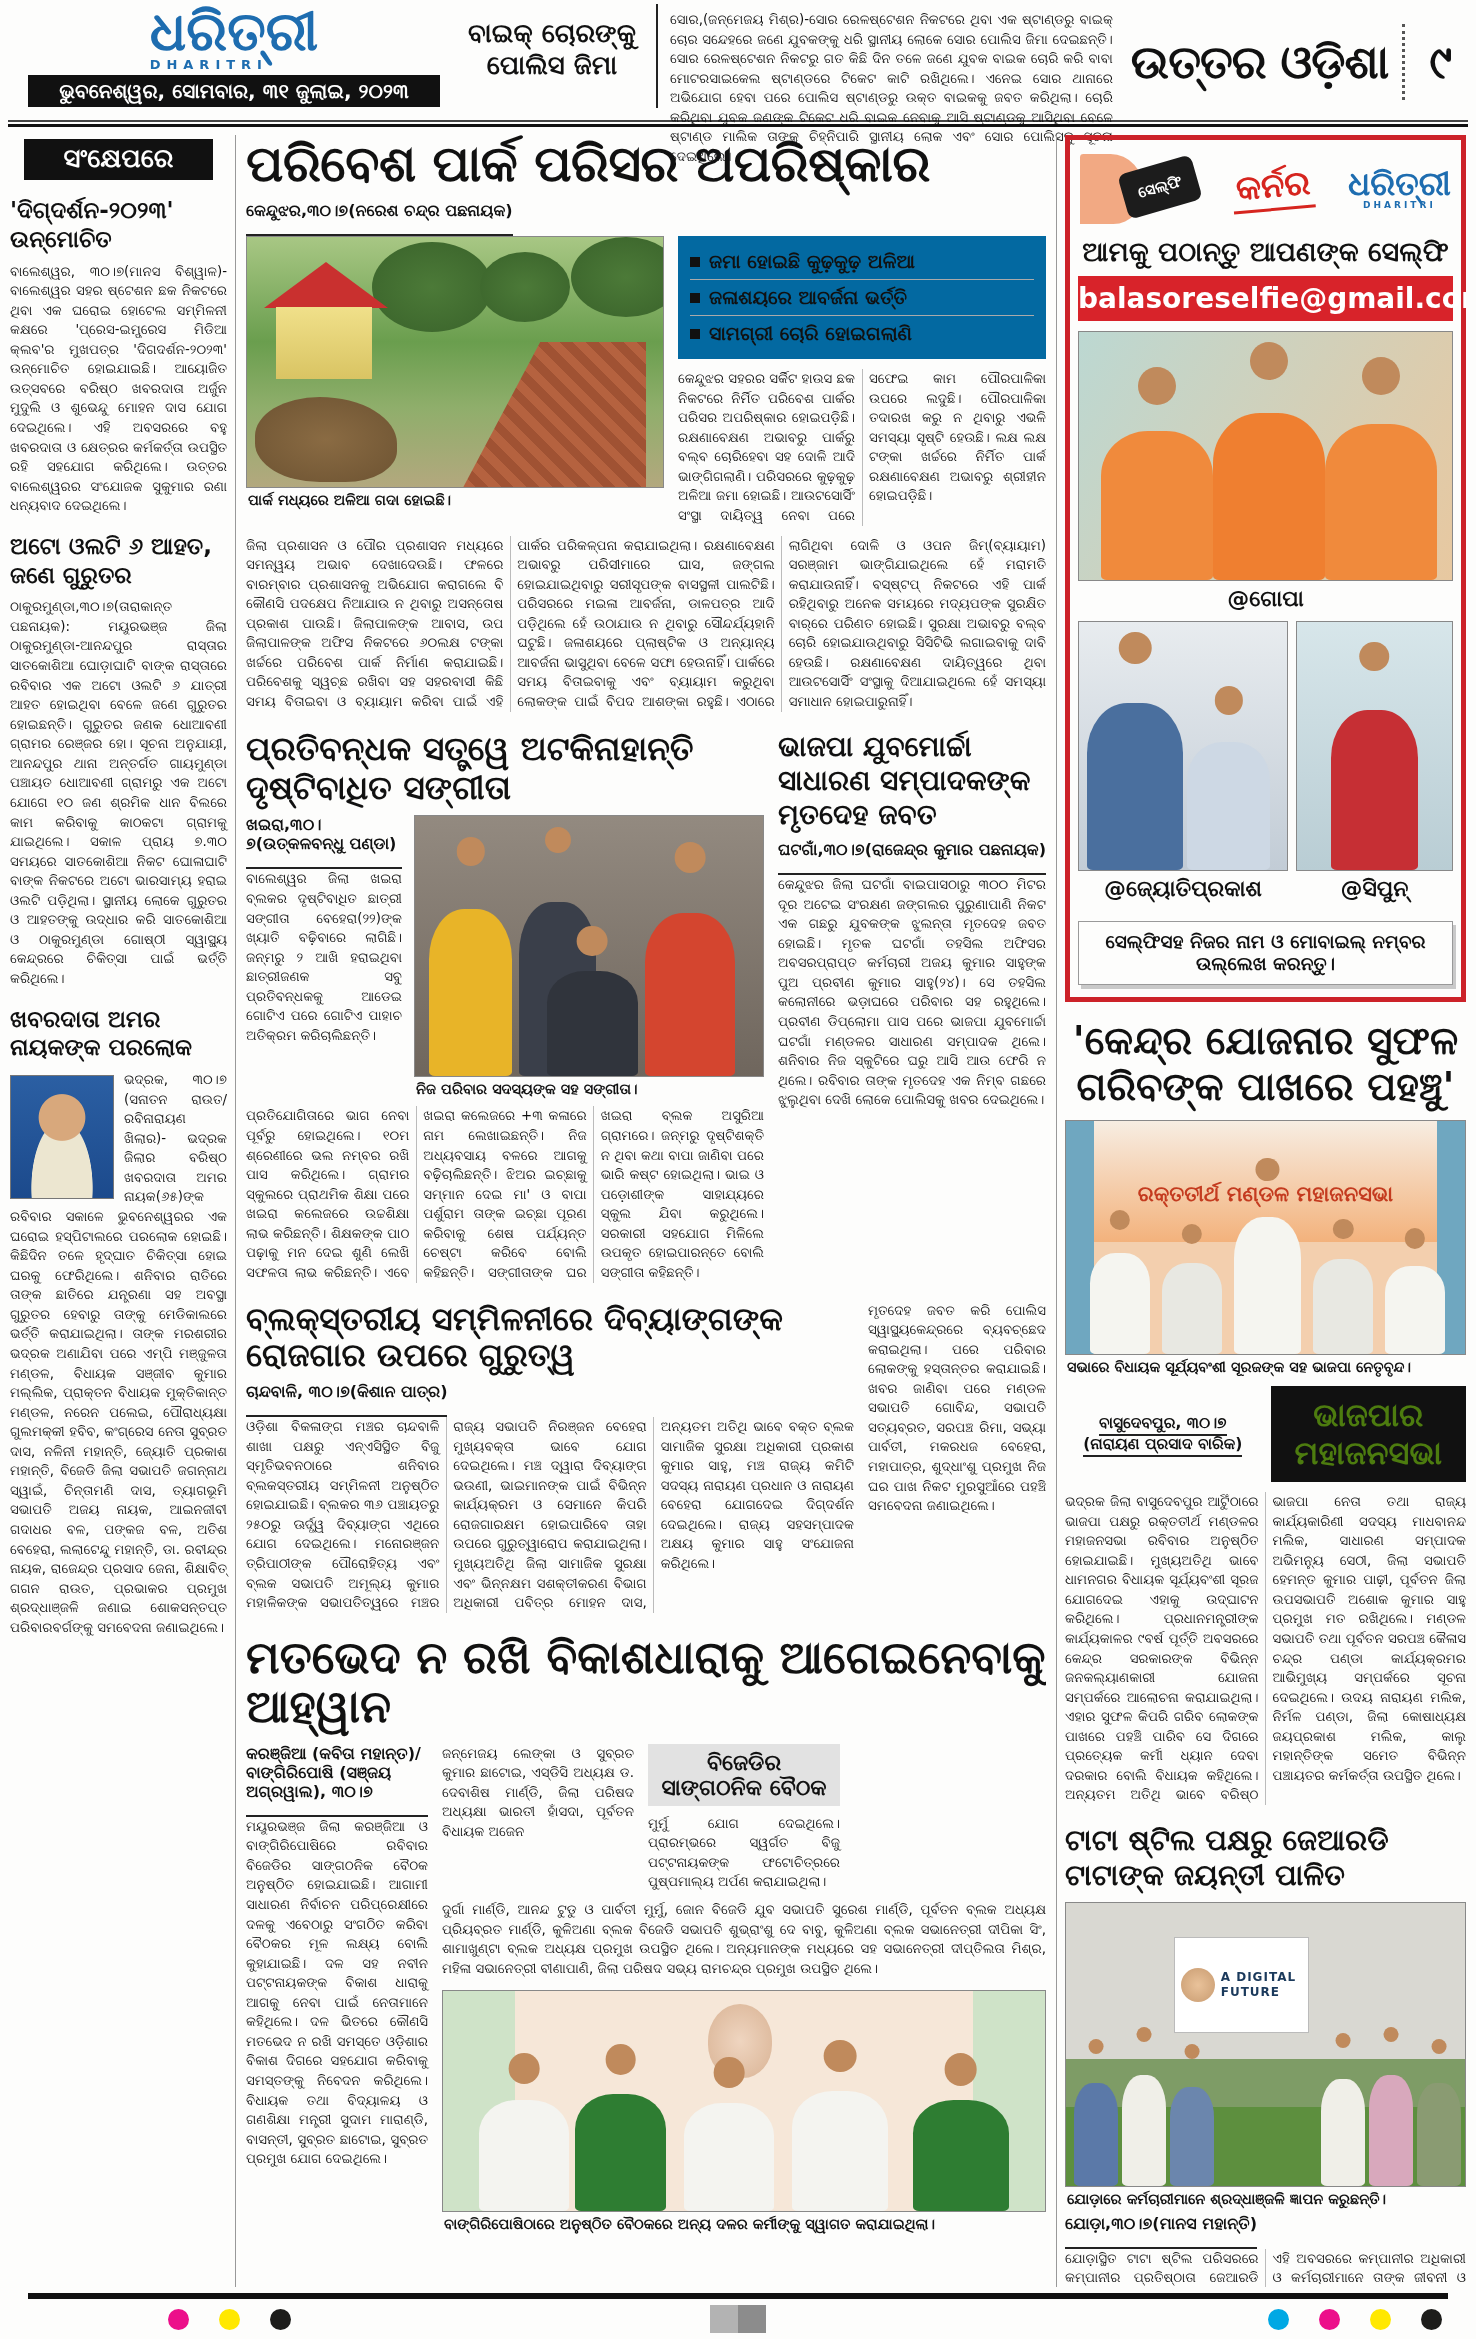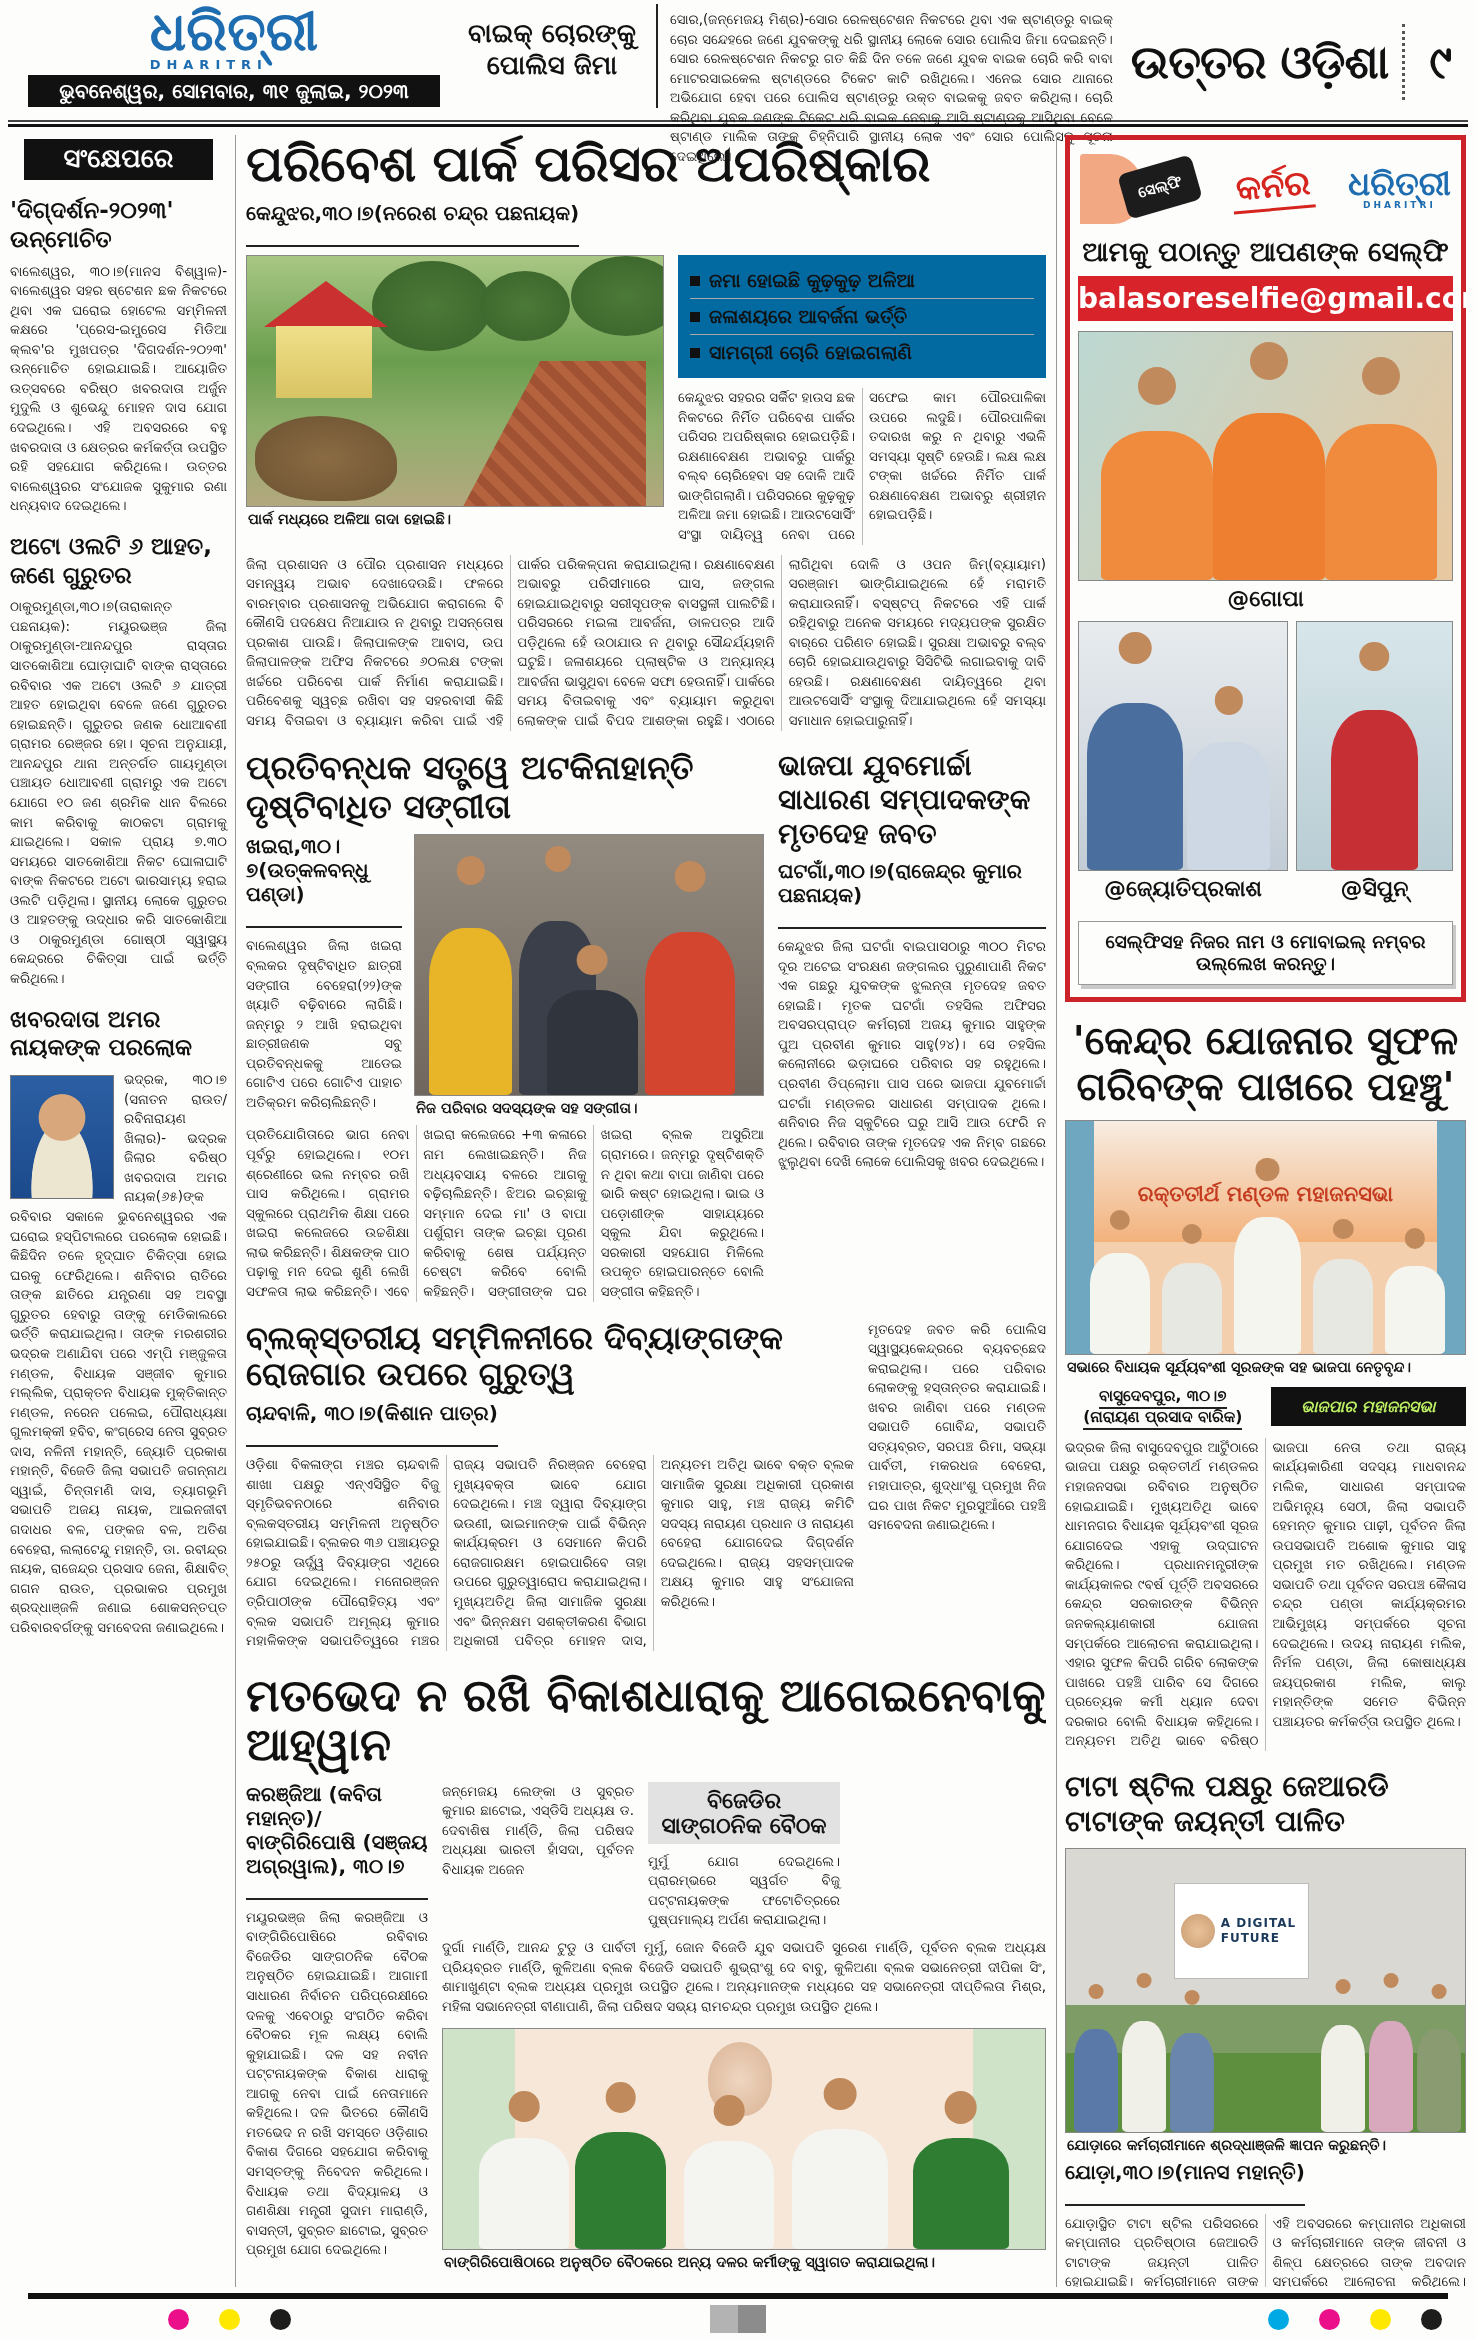--- a/index.html
+++ b/index.html
@@ -22,21 +22,21 @@
   .hr-double { height:7px; border-top:2px solid #444; border-bottom:3px solid #111; margin:0 8px; }
 
   
   .content { display:grid; grid-template-columns:226px 800px 1fr; gap:10px; padding:8px 10px 0; height:2160px; overflow:hidden; }
   .col-left { border-right:1px solid #999; padding-right:8px; overflow:hidden; }
   .col-right { border-left:1px solid #999; padding-left:8px; overflow:hidden; }
   .col-center { overflow:hidden; }
 
   .body-text { font-size:13.4px; line-height:1.46; text-align:justify; }
   .cap { font-size:14.5px; font-weight:700; margin:4px 2px 0; }
-  .byline { font-weight:700; font-size:20px; display:inline-block; border-bottom:2px solid #222; padding-bottom:20px; margin-bottom:8px; }
+  .byline { font-weight:700; font-size:16px; display:inline-block; border-bottom:2px solid #222; padding-bottom:14px; margin-bottom:0; }
 
   
   .brief-box { background:#111; color:#fff; text-align:center; font-size:26px; font-weight:800; padding:4px 0 6px; margin:4px 14px 12px; }
   .art h3 { font-size:23px; font-weight:800; line-height:1.25; margin:16px 0 8px; }
   .portrait { float:left; width:104px; height:124px; margin:5px 10px 3px 0; border:1px solid #777;
     background:
       radial-gradient(circle at 50% 34%, #d8a87c 0 24%, rgba(0,0,0,0) 25%),
       radial-gradient(ellipse at 50% 92%, #ece6d0 0 42%, rgba(0,0,0,0) 43%),
       linear-gradient(#2b5fa3,#1c4a8c); }
 
@@ -113,21 +113,21 @@
   .selfie-mail { background:#d8232a; color:#fff; font-size:28px; font-weight:700; text-align:center; padding:6px 0; margin-bottom:10px; font-family:"DejaVu Sans", sans-serif; }
   .selfie-label { font-size:22px; font-weight:700; text-align:center; margin:5px 0 10px; }
   .selfie-duo { display:grid; grid-template-columns:56% 1fr; gap:8px; }
   .selfie-foot { border:1px solid #999; box-shadow:3px 4px 0 #c9c9c9; font-size:18.5px; font-weight:700; text-align:center; padding:9px 4px; margin-top:10px; }
 
   .kendra { margin-top:16px; }
   .kendra h2 { font-size:39px; font-weight:800; line-height:1.18; text-align:center; margin:4px 0 10px; }
   .kendra-mid { display:grid; grid-template-columns:1fr 1fr; gap:10px; align-items:center; margin:10px 0; }
   .kendra-byline { text-align:center; font-weight:700; font-size:15.5px; line-height:1.35; }
   .kendra-byline span { border-bottom:2px solid #222; padding-bottom:2px; }
-  .subhead-black { background:#111; color:#bef264; font-size:16px; font-weight:800; text-align:center; padding:10px 4px;font-style:italic; }
+  .subhead-black { background:#111; color:#4d7c0f; font-size:32px; font-weight:800; text-align:center; padding:10px 4px; }
   .two-col { column-count:2; column-gap:14px; column-rule:1px solid #bbb; }
 
   .tata { margin-top:18px; }
   .tata h2 { font-size:29px; font-weight:800; line-height:1.22; margin:0 0 8px; }
   .tata .byline { margin-top:6px; }
 
   
   .printmarks { position:absolute; left:0; right:0; bottom:0; height:46px; }
   .printmarks .bar { margin:0 28px; height:6px; background:#111; }
   .dot { width:21px; height:21px; border-radius:50%; }

